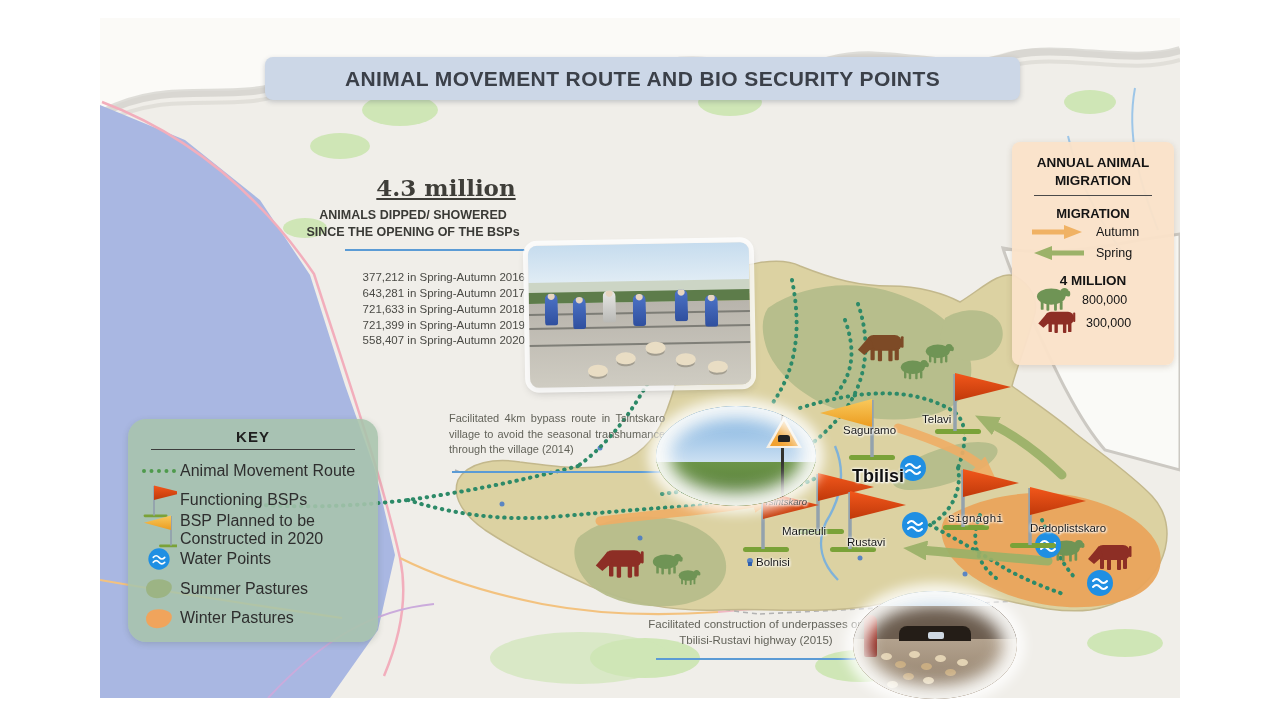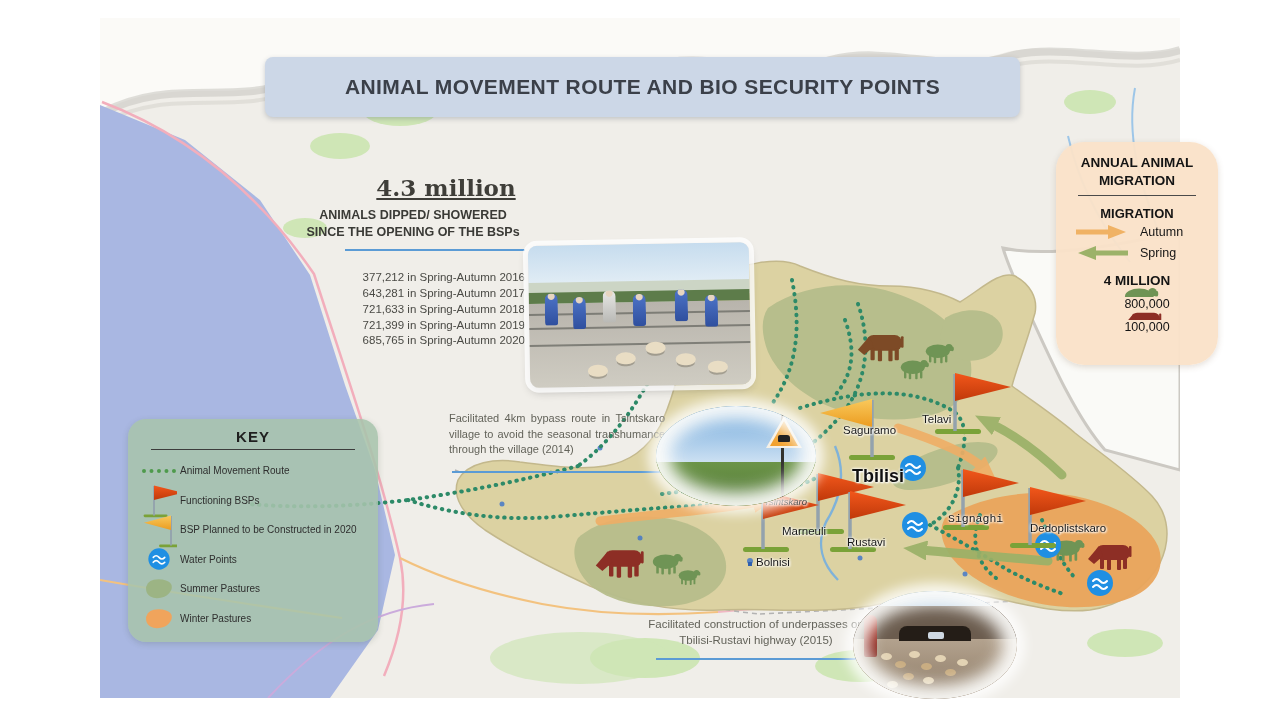--- a/index.html
+++ b/index.html
@@ -2,21 +2,21 @@
 <html><head>
 <meta charset="utf-8">
 <style>
   html,body{margin:0;padding:0;background:#ffffff;}
   .canvas{position:relative;width:1280px;height:720px;background:#ffffff;overflow:hidden;
           font-family:"Liberation Sans",sans-serif;}
   .map{position:absolute;left:100px;top:18px;width:1080px;height:680px;background:#f0eee9;overflow:hidden;}
   .map svg{position:absolute;left:0;top:0;}
 
   
-  .banner{position:absolute;left:265px;top:57px;width:755px;height:60px;background:#ccd7e7;
+  .banner{position:absolute;left:265px;top:57px;width:755px;height:43px;background:#ccd7e7;
           border-radius:8px;box-shadow:0 2px 5px rgba(60,70,90,.25);display:flex;align-items:center;
           justify-content:center;color:#3b4049;font-weight:bold;font-size:21px;letter-spacing:.4px;z-index:6;}
 
   
   .stat-head{position:absolute;left:297px;top:174px;width:232px;text-align:center;z-index:5;color:#3f3e39;}
   .stat-big{font-family:"DejaVu Serif","Liberation Serif",serif;font-size:23px;font-weight:bold;padding-left:66px;text-align:center;text-decoration:underline;}
   .stat-caps{font-weight:bold;font-size:12.5px;color:#3a3a36;line-height:1.35;margin-top:6px;}
   .blue-line{position:absolute;height:2px;background:#5b9bd5;z-index:5;}
   .stat-list{position:absolute;left:293px;top:270px;width:232px;text-align:right;font-size:11.5px;
              color:#4a4a45;line-height:1.38;z-index:5;}
@@ -25,37 +25,37 @@
   .callout1{position:absolute;left:449px;top:411px;width:216px;font-size:11px;color:#63635a;
             text-align:justify;line-height:1.42;z-index:5;}
   .callout2{position:absolute;left:640px;top:616px;width:232px;font-size:11.5px;color:#63635a;
             text-align:center;line-height:1.4;z-index:5;}
 
   
   .key-panel{position:absolute;left:128px;top:419px;width:250px;height:223px;
              background:rgba(167,196,172,.88);border-radius:18px;z-index:6;box-shadow:0 2px 6px rgba(60,80,60,.2);}
   .key-title{text-align:center;font-weight:bold;font-size:15px;letter-spacing:1px;color:#1f1f1f;margin-top:9px;}
   .key-rule{width:204px;height:1px;background:#3c3c3c;margin:4px auto 6px auto;}
-  .key-item{display:flex;align-items:center;height:29.5px;padding-left:10px;font-size:10px;color:#2e2e2e;}
+  .key-item{display:flex;align-items:center;height:29.5px;padding-left:10px;font-size:16px;color:#2e2e2e;}
   .key-ic{width:42px;display:flex;justify-content:center;align-items:center;flex:none;}
   .dotted-ic{width:34px;height:0;border-top:4px dotted #4e9a4c;}
   .patch{width:26px;height:19px;border-radius:35% 65% 55% 45%/50% 45% 55% 50%;transform:rotate(-8deg);}
   .patch.green{background:#9cb484;}
   .patch.orange{background:#f0a45c;}
 
   
   .mig-panel{position:absolute;left:1012px;top:142px;width:162px;height:223px;
-             background:rgba(250,226,201,.96);border-radius:28px;z-index:6;text-align:center;box-shadow:0 2px 6px rgba(120,90,60,.2);margin-left:44px;}
+             background:rgba(250,226,201,.96);border-radius:8px;z-index:6;text-align:center;box-shadow:0 2px 6px rgba(120,90,60,.2);}
   .mig-title{font-size:13.5px;font-weight:bold;color:#141414;line-height:1.35;margin-top:12px;}
   .mig-rule{width:118px;height:1px;background:#4a4a4a;margin:5px auto 0 auto;}
   .mig-sub{font-weight:bold;font-size:13px;color:#141414;margin-top:10px;}
   .mig-row{display:flex;align-items:center;height:21px;padding:0 14px 0 20px;font-size:12.5px;color:#141414;}
   .mig-row .lbl{flex:1;text-align:left;padding-left:12px;}
   .mig-total{font-weight:bold;font-size:13.5px;color:#141414;margin-top:10px;}
-  .mig-animal{display:flex;align-items:center;height:23px;padding:0 14px 0 24px;font-size:12.5px;color:#141414;flex-direction:column;}
+  .mig-animal{display:flex;align-items:center;height:23px;padding:0 14px 0 24px;font-size:12.5px;color:#141414;}
   .mig-animal .lbl{flex:1;text-align:left;padding-left:10px;}
 
   
   .budget{position:absolute;left:170px;top:652px;font-size:11.5px;color:#45443e;line-height:1.35;z-index:6;}
   .budget .b1{font-weight:bold;}
 
   
   .city{position:absolute;font-size:11.5px;color:#191919;z-index:5;white-space:nowrap;
         text-shadow:0 0 3px #fff,0 0 3px #fff,1px 1px 2px #fff;}
   .city.major{font-size:18px;font-weight:bold;color:#111;margin-left:28px;}
@@ -276,21 +276,21 @@
       <div>ANIMALS DIPPED/ SHOWERED</div>
       <div>SINCE THE OPENING OF THE BSPs</div>
     </div>
   </div>
   <div class="blue-line" style="left:345px;top:249px;width:180px;"></div>
   <div class="stat-list">
     <div>377,212 in Spring-Autumn 2016</div>
     <div>643,281 in Spring-Autumn 2017</div>
     <div>721,633 in Spring-Autumn 2018</div>
     <div>721,399 in Spring-Autumn 2019</div>
-    <div>685,765 in Spring-Autumn 2020</div>
+    <div>558,407 in Spring-Autumn 2020</div>
   </div>
 
   <div class="callout1">Facilitated 4km bypass route in Tsintskaro village to avoid the seasonal transhumance through the village (2014)</div>
   <div class="blue-line" style="left:452px;top:471px;width:208px;height:1.5px;"></div>
   <div class="callout2">Facilitated construction of underpasses on Tbilisi-Rustavi highway (2015)</div>
   <div class="blue-line" style="left:656px;top:658px;width:200px;height:1.5px;"></div>
 
   <div class="key-panel">
     <div class="key-title">KEY</div>
     <div class="key-rule"></div>
@@ -358,21 +358,21 @@
     <div class="mig-animal">
       <svg width="36" height="24">
         <use href="#sym-sheep" fill="#6f9455" transform="scale(0.95)"></use>
       </svg>
       <span class="lbl">800,000</span>
     </div>
     <div class="mig-animal">
       <svg width="40" height="26">
         <use href="#sym-cow" fill="#8d2e25" transform="translate(4,0) scale(0.85)"></use>
       </svg>
-      <span class="lbl">100,000</span>
+      <span class="lbl">300,000</span>
     </div>
   </div>
 
 
   <div class="city major" style="left:824px;top:466px;">Tbilisi</div>
   <div class="city" style="left:843px;top:424px;">Saguramo</div>
   <div class="city" style="left:922px;top:413px;">Telavi</div>
   <div class="city italic" style="left:764px;top:496px;">Tsintskaro</div>
   <div class="city" style="left:782px;top:525px;">Marneuli</div>
   <div class="city" style="left:847px;top:536px;">Rustavi</div>

